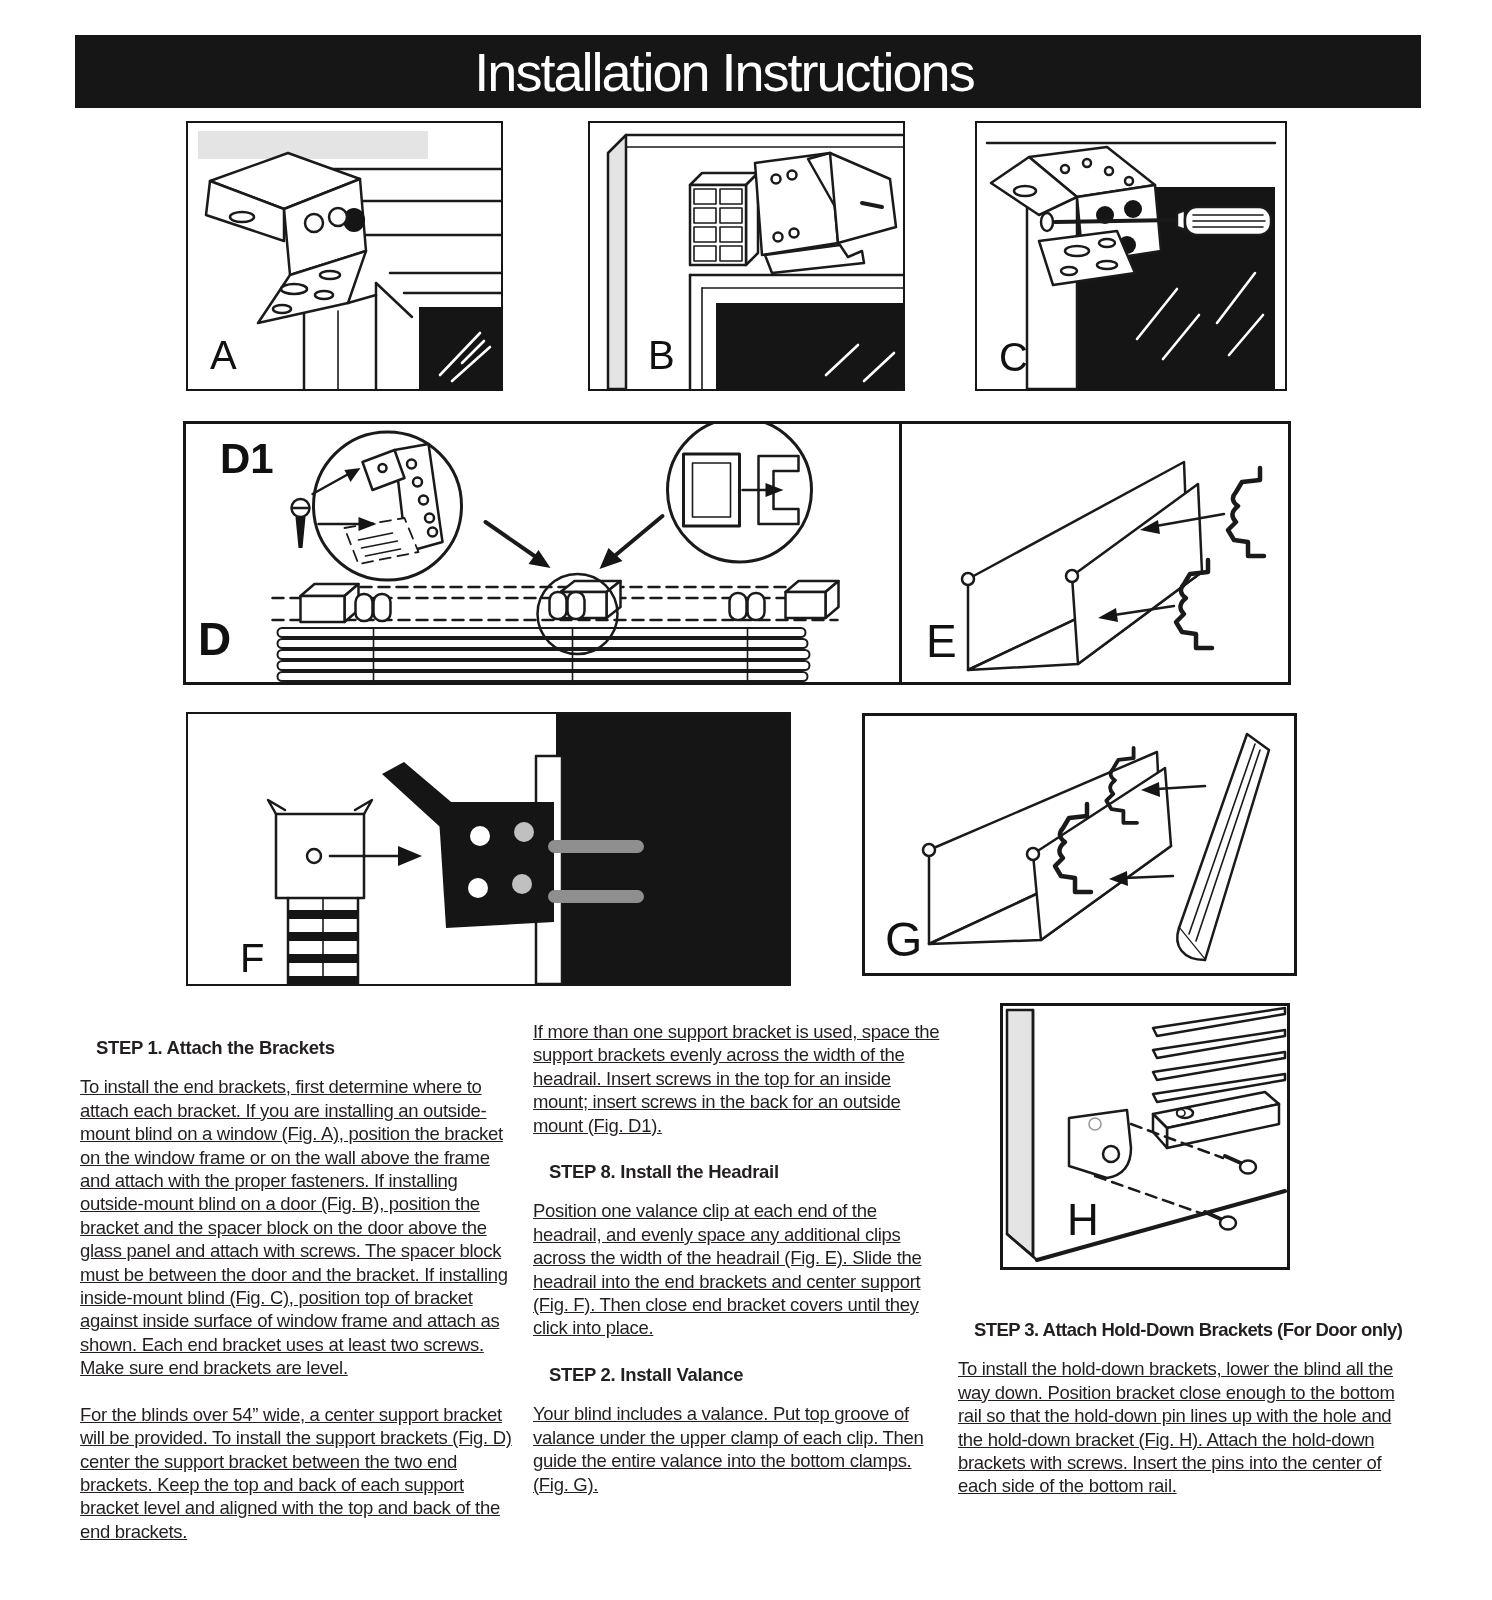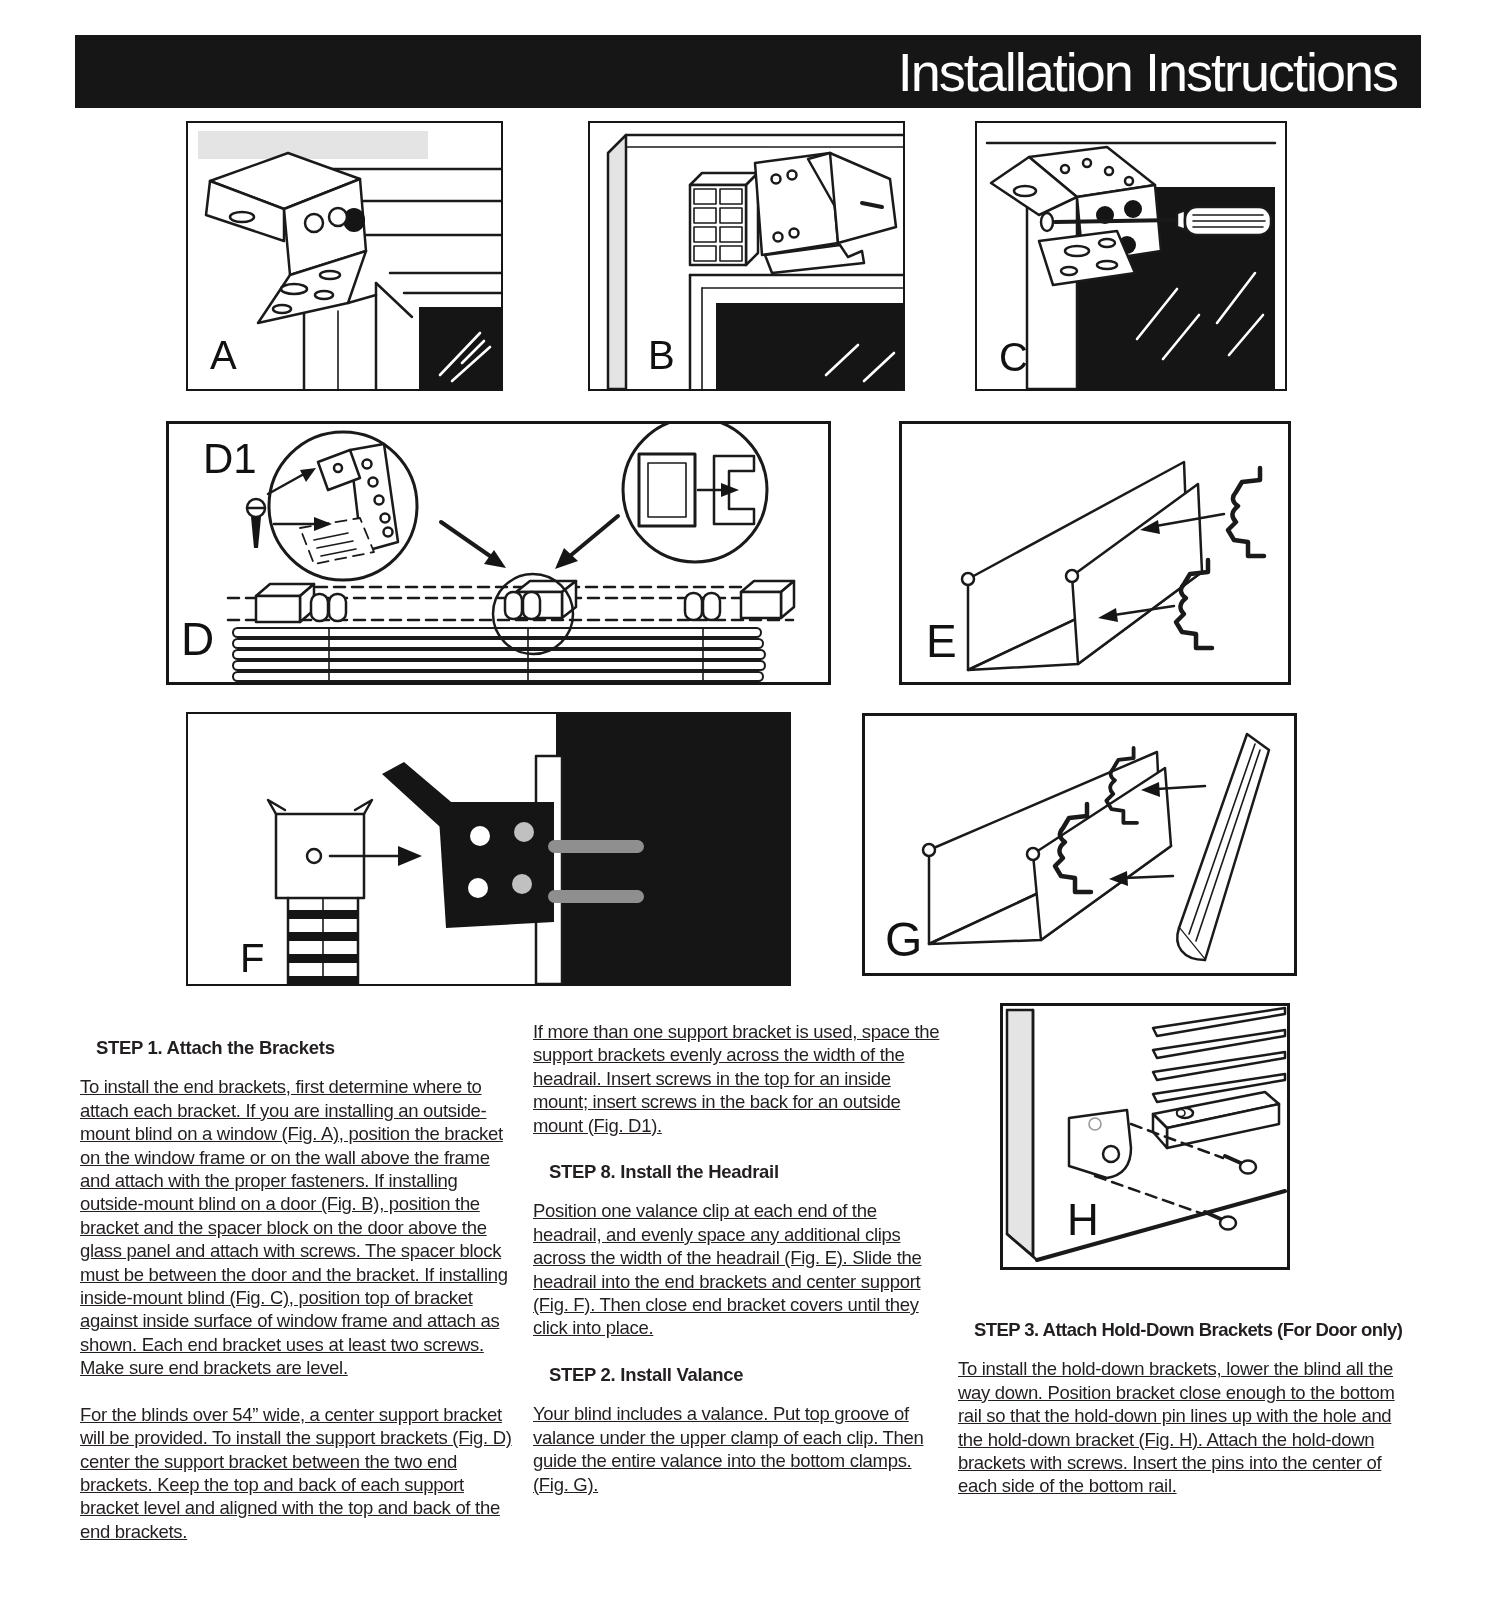--- a/index.html
+++ b/index.html
@@ -1,17 +1,17 @@
 <!DOCTYPE html>
 <html><head>
 <meta charset="utf-8">
 <style>
   html,body{margin:0;padding:0;background:#fff;}
   body{width:1492px;height:1600px;position:relative;font-family:"Liberation Sans",sans-serif;color:#231f20;overflow:hidden;}
-  .banner{position:absolute;left:75px;top:35px;width:1346px;height:73px;background:#161616;display:flex;align-items:center;justify-content:flex-end;}
+  .banner{position:absolute;left:75px;top:35px;width:1346px;height:73px;background:#161616;display:flex;align-items:center;justify-content:center;}
   .banner .title{color:#fff;font-size:54px;font-weight:400;letter-spacing:-2px;transform:translateX(-24px);}
   .fig{position:absolute;background:#fff;box-sizing:border-box;border:2px solid #161616;}
   .bd3{border-width:3px;}
   .fig svg{display:block;width:100%;height:100%;stroke:#1a1a1a;fill:none;stroke-width:2.5;stroke-linejoin:round;stroke-linecap:round;}
   .fig .lbl{position:absolute;font-size:40px;line-height:1;color:#111;letter-spacing:0;}
   .wf{fill:#ffffff;} .bf{fill:#151515;stroke:none;} .gf{fill:#e4e4e4;}
   .thin{stroke-width:1.6;} .thick{stroke-width:4;} .wl{stroke:#fff;stroke-width:2.6;}
   .dash{stroke-dasharray:11 7;}
   .col{position:absolute;font-size:18.5px;line-height:23.4px;letter-spacing:-0.3px;}
   .col p{margin:0 0 23px 0;text-decoration:underline;}
@@ -135,21 +135,21 @@
     <line x1="78" y1="99" x2="200" y2="97" class="thick wf"></line>
     <polygon points="200,90 208,87 208,107 200,104" class="wf"></polygon>
     <rect x="208" y="84" width="86" height="28" rx="12" class="wf"></rect>
     <line x1="216" y1="92" x2="286" y2="92" class="thin"></line>
     <line x1="216" y1="98" x2="288" y2="98" class="thin"></line>
     <line x1="216" y1="104" x2="286" y2="104" class="thin"></line>
   </svg>
   <span class="lbl" style="left:22px;top:214px;">C</span>
 </div>
 
-<div class="fig bd3" style="left:166px;top:421px;width:665px;height:264px;">
+<div class="fig bd3" style="left:183px;top:421px;width:720px;height:264px;font-weight:bold;">
   <svg viewBox="0 0 601 258">
 
     <line x1="100" y1="163" x2="595" y2="163" class="dash"></line>
     <line x1="30" y1="174" x2="595" y2="174" class="dash"></line>
     <line x1="30" y1="196" x2="595" y2="196" class="dash"></line>
 
     <polygon points="58,172 72,160 116,160 102,172" class="wf"></polygon>
     <polygon points="102,172 116,160 116,186 102,198" class="wf"></polygon>
     <rect x="58" y="172" width="44" height="26" class="wf"></rect>
     <polygon points="543,168 556,157 596,157 583,168" class="wf"></polygon>

